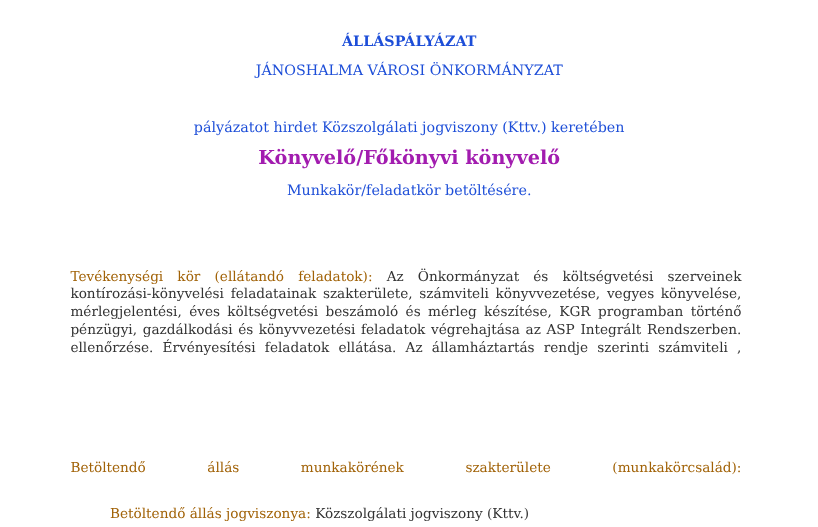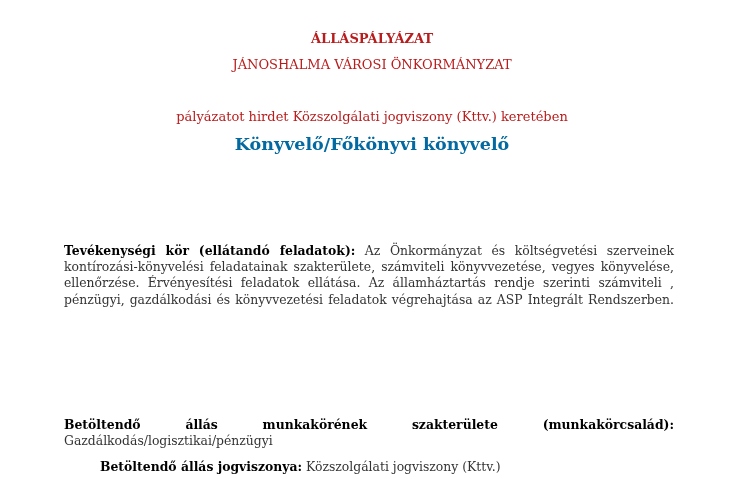--- a/index.html
+++ b/index.html
@@ -22,28 +22,28 @@
       height: 479px;
     }
     .center-line {
       position: absolute;
       left: 0;
       width: 744px;
       text-align: center;
       white-space: nowrap;
       font-size: 13px;
       line-height: 16px;
-      color: #b91c1c;
+      color: #1d4ed8;
     }
     .bold { font-weight: bold; }
     .title-main {
       font-size: 17.5px;
       line-height: 22px;
       font-weight: bold;
-      color: #0369a1;
+      color: #a21caf;
     }
     .body-block {
       position: absolute;
       left: 64px;
       width: 610px;
       font-size: 12.4px;
       line-height: 16.2px;
       color: #333333;
       text-align: justify;
     }
@@ -51,42 +51,43 @@
       display: block;
       white-space: nowrap;
       text-align-last: justify;
       text-align: justify;
       height: 16.2px;
       overflow: visible;
     }
     .jline.last {
       text-align-last: left;
     }
-    .lbl { font-weight: bold; color: #000000; }
+    .lbl { font-weight: normal; color: #a16207; }
   </style>
 </head>
 <body>
 
 <div class="page">
 
   <div class="center-line bold" style="top:31px;">ÁLLÁSPÁLYÁZAT</div>
   <div class="center-line" style="top:57px;">JÁNOSHALMA VÁROSI ÖNKORMÁNYZAT</div>
   <div class="center-line" style="top:109px;text-align:center;">pályázatot hirdet Közszolgálati jogviszony (Kttv.) keretében</div>
   <div class="center-line title-main" style="top:133px;">Könyvelő/Főkönyvi könyvelő</div>
+  <div class="center-line" style="top:166px;">Munkakör/feladatkör betöltésére.</div>
 
   <div class="body-block" style="top:243px;">
     <span class="jline"><span class="lbl">Tevékenységi kör (ellátandó feladatok):</span><span> Az Önkormányzat és költségvetési szerveinek</span></span>
     <span class="jline">kontírozási-könyvelési feladatainak szakterülete, számviteli könyvvezetése, vegyes könyvelése,</span>
+    <span class="jline">mérlegjelentési, éves költségvetési beszámoló és mérleg készítése, KGR programban történő</span>
+    <span class="jline">pénzügyi, gazdálkodási és könyvvezetési feladatok végrehajtása az ASP Integrált Rendszerben.</span>
     <span class="jline">ellenőrzése. Érvényesítési feladatok ellátása. Az államháztartás rendje szerinti számviteli ,</span>
-    <span class="jline">pénzügyi, gazdálkodási és könyvvezetési feladatok végrehajtása az ASP Integrált Rendszerben.</span>
   </div>
 
 
   <div class="body-block" style="top:417px;">
     <span class="jline lbl">Betöltendő állás munkakörének szakterülete (munkakörcsalád):</span>
-    <span class="jline last">Gazdálkodás/logisztikai/pénzügyi</span>
   </div>
 
   <div class="body-block" style="top:459px;margin-left:36px;">
     <span class="jline last"><span class="lbl">Betöltendő állás jogviszonya:</span><span> Közszolgálati jogviszony (Kttv.)</span></span>
   </div>
 
 </div>
 
 </body></html>

